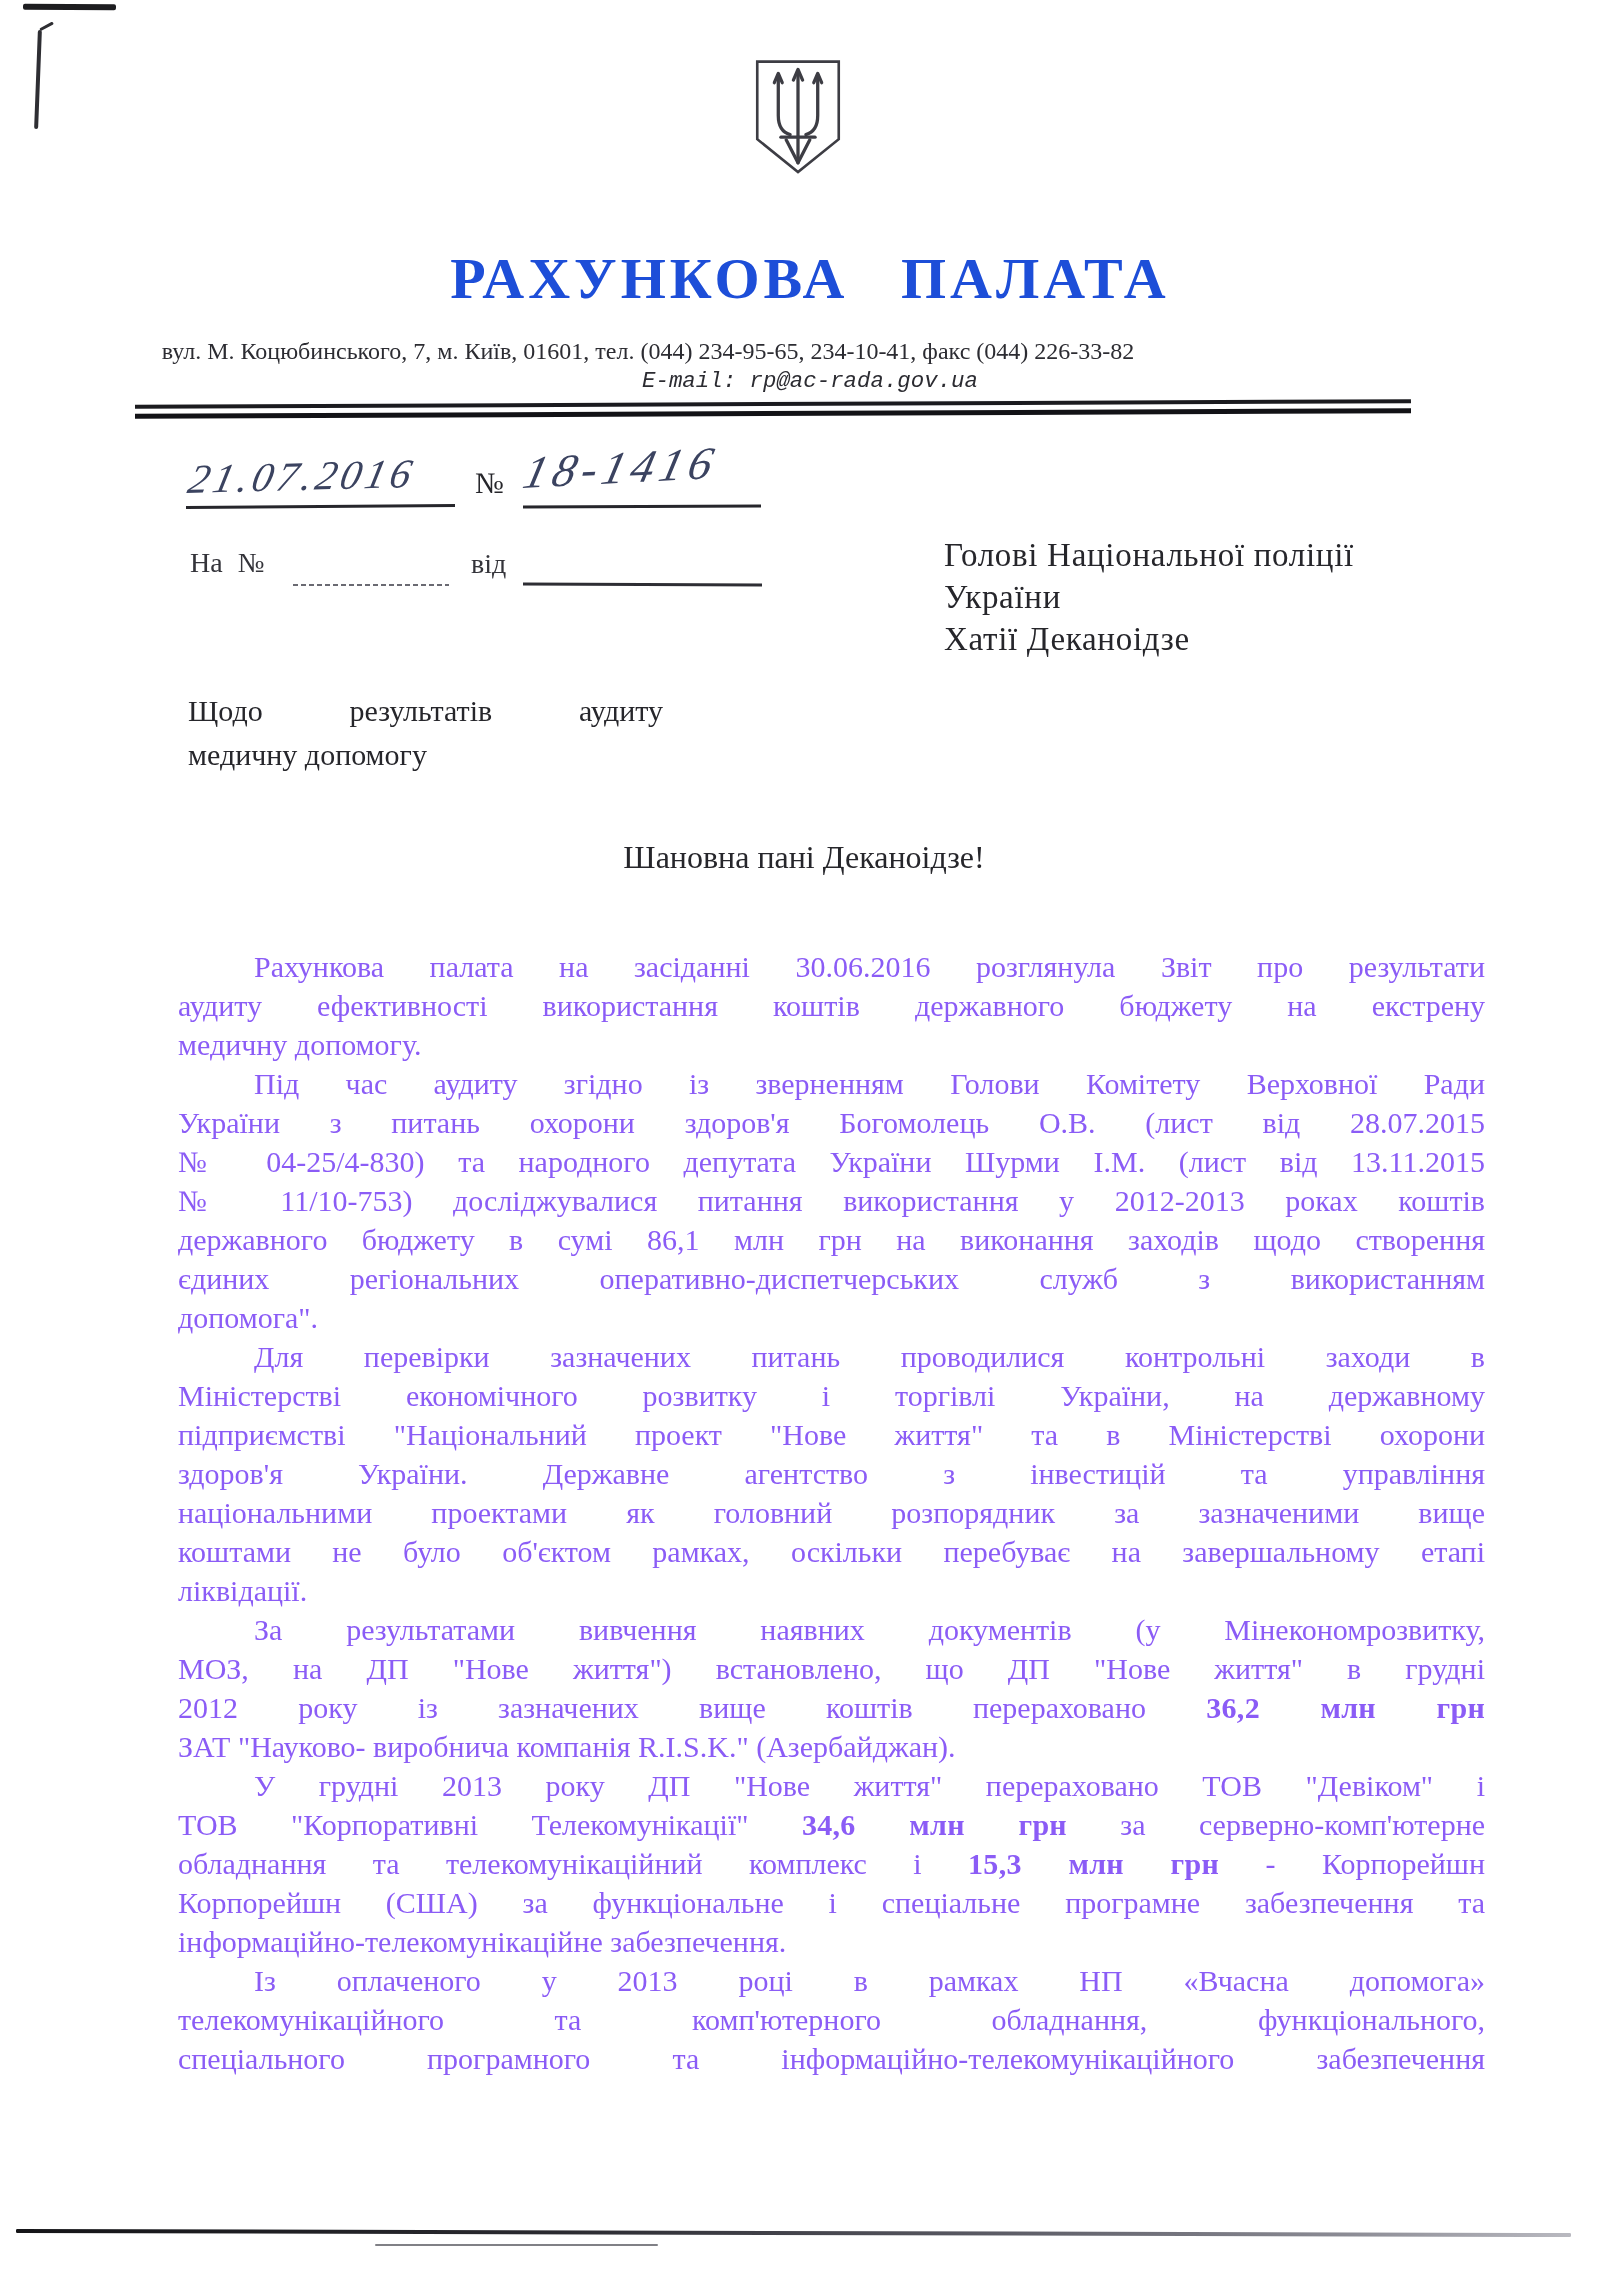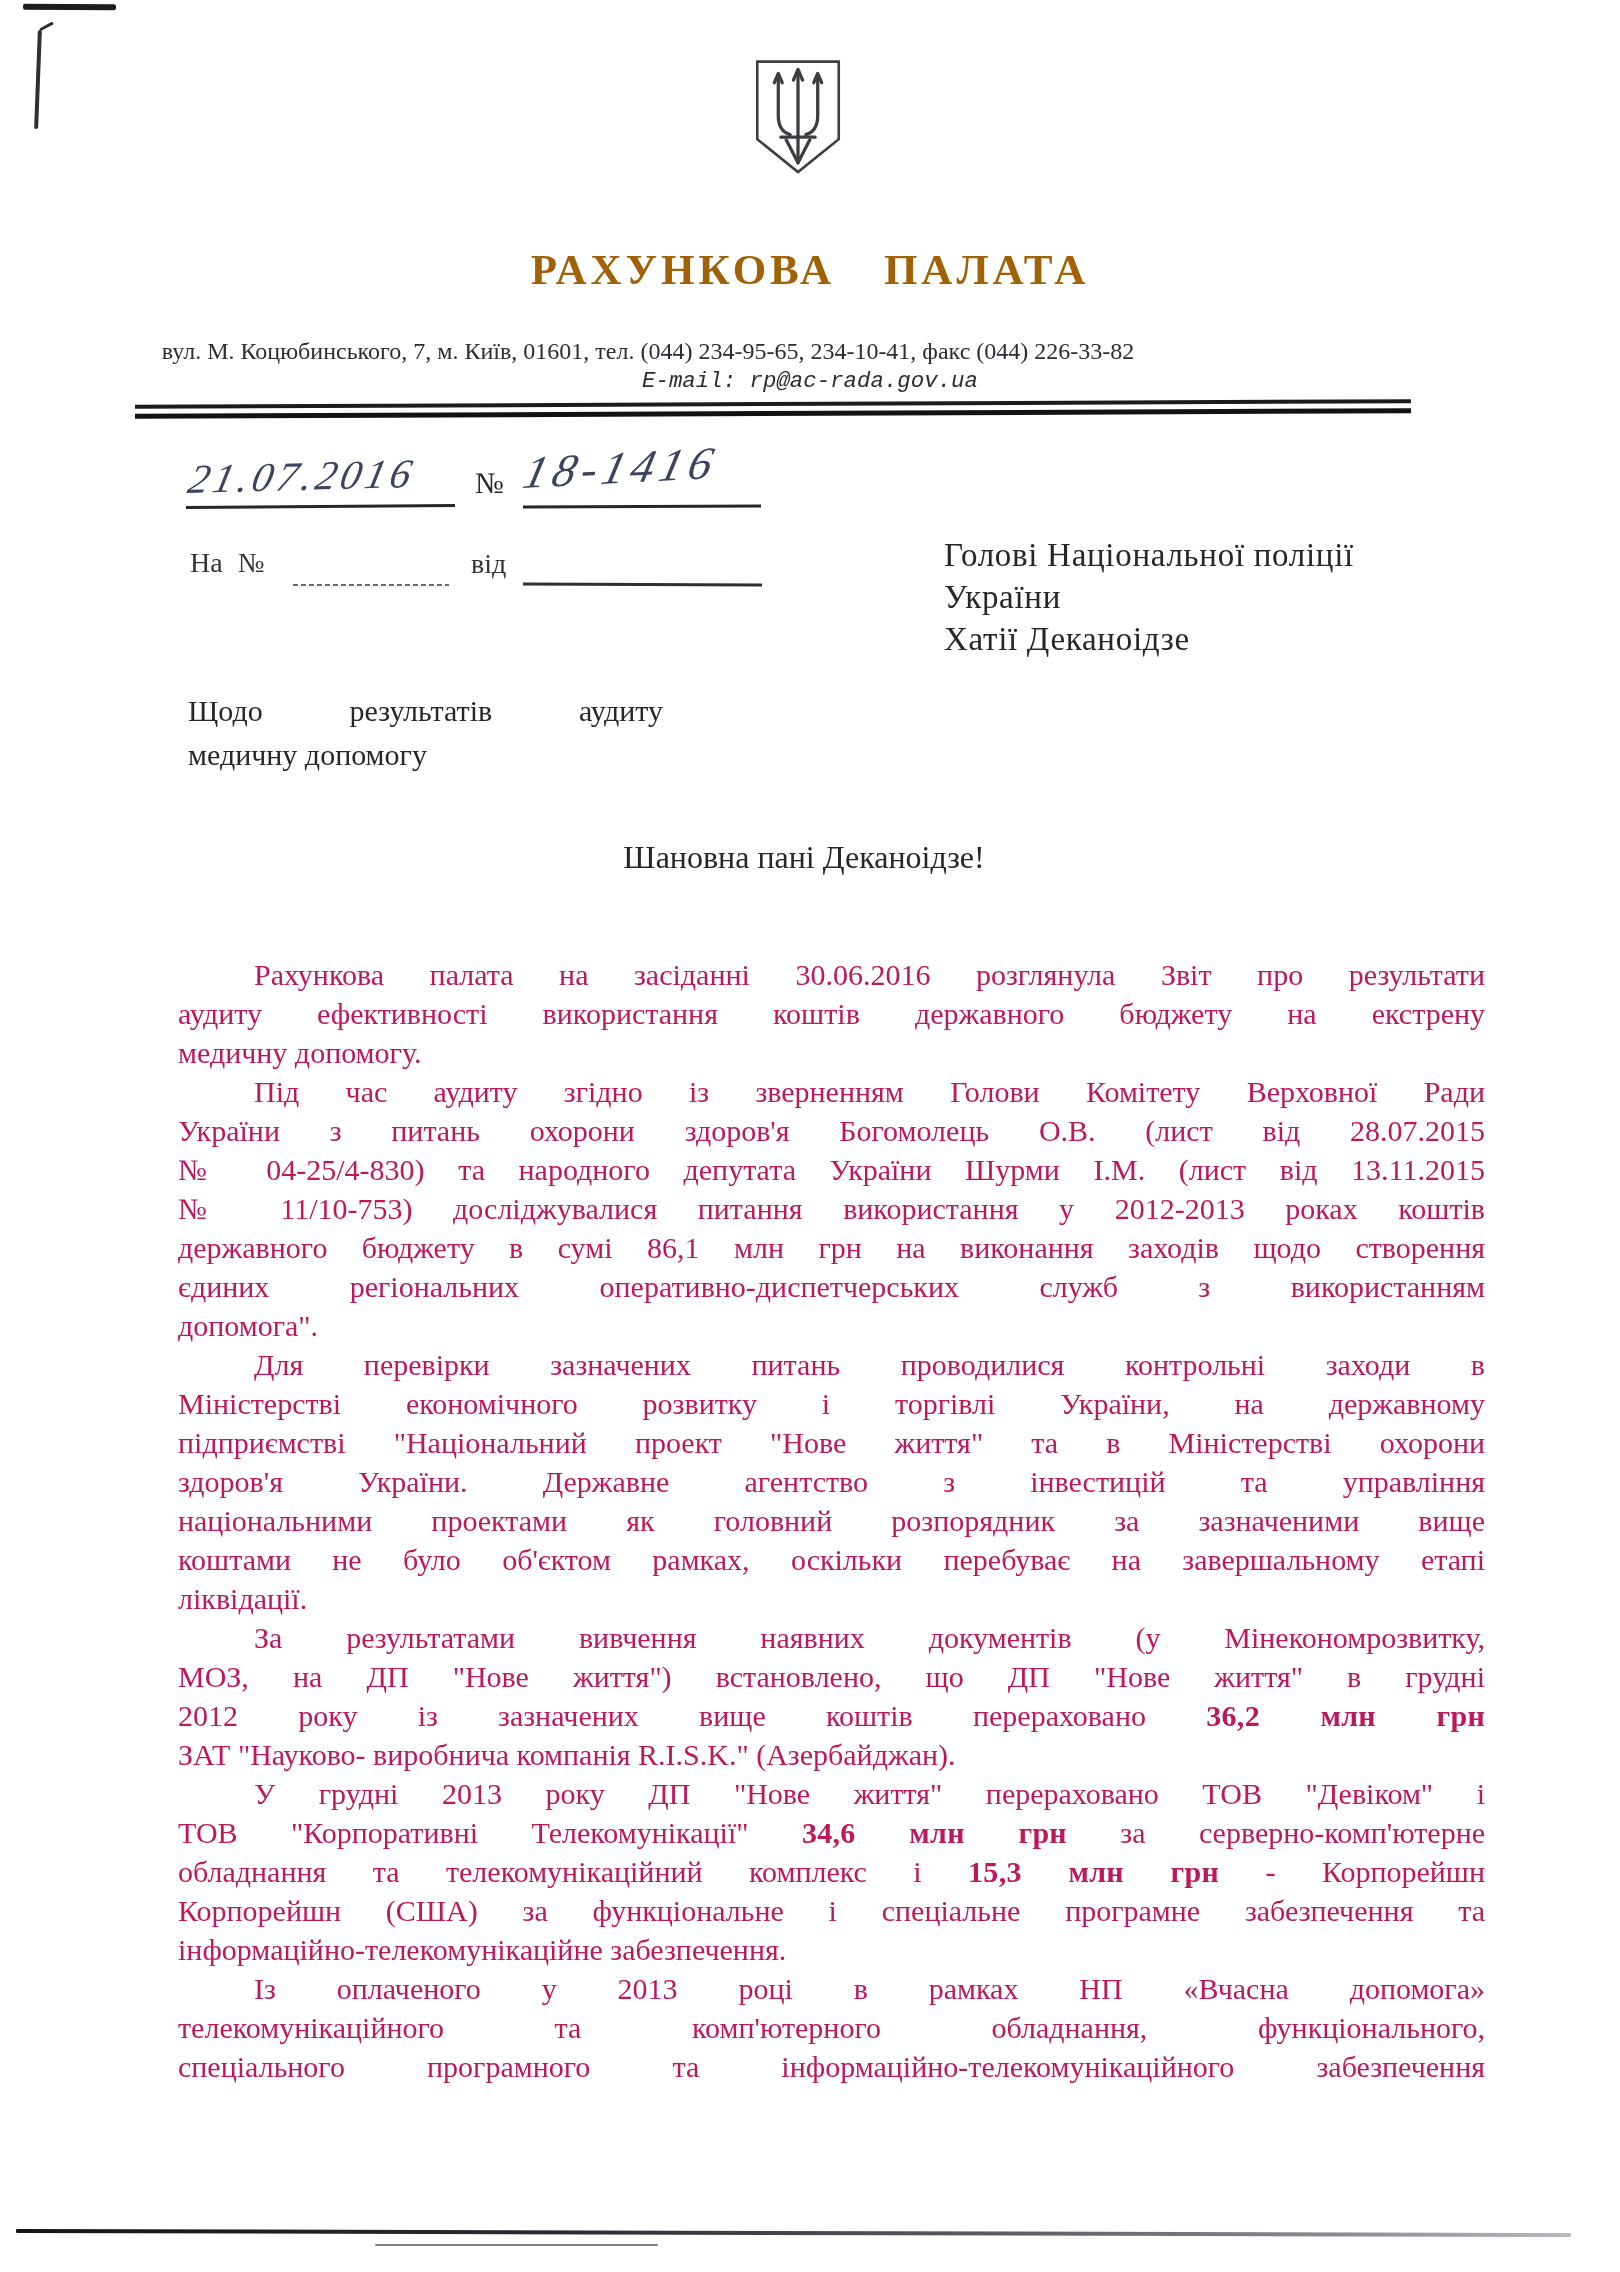--- a/index.html
+++ b/index.html
@@ -18,21 +18,21 @@
   .pen-mark{left:36px;top:30px;width:4px;height:99px;background:#2e2e33;border-radius:2px;transform:rotate(2.2deg);}
   .pen-hook{left:39px;top:25px;width:14.5px;height:2.6px;background:#2e2e33;border-radius:1.3px;transform:rotate(-28deg);}
   .bottom-line{left:16.4px;top:2231px;width:1555px;height:4px;
     background:linear-gradient(90deg,#151518 0%,#2a2a30 35%,#55555e 60%,#8a8a93 85%,#b9b9c0 100%);
     border-radius:1.3px;transform:rotate(.15deg);}
   .bottom-line2{left:375px;top:2244px;width:283px;height:2px;background:#4a4a52;opacity:.7;border-radius:1.3px;}
 
   
   .emblem{left:752px;top:59px;width:92px;height:117px;}
   .org-title{left:0;top:245px;width:1620px;text-align:center;
-    font-size:43px;font-weight:bold;letter-spacing:4px;word-spacing:34px;color:#a16207;}
+    font-size:58px;font-weight:bold;letter-spacing:4px;word-spacing:34px;color:#1d4ed8;}
   .address{left:0;top:338px;width:1296px;text-align:center;font-size:24px;color:#2c2c32;}
   .email{left:0;top:368px;width:1620px;text-align:center;font-size:22.4px;font-style:italic;color:#2c2c32;font-family:Liberation Mono, monospace;}
   .rule-wrap{left:135px;top:402px;width:1276px;transform:rotate(-.25deg);}
   .rule-a{height:4px;background:#1b1b1f;margin-bottom:4.6px;}
   .rule-b{height:5.3px;background:#121216;}
 
   
   .hw{font-style:italic;color:var(--pen,#3b4360);}
   .hw-date{left:190px;top:452px;font-size:41px;letter-spacing:4px;transform:skewX(-14deg) rotate(-1.5deg);}
   .hw-num{left:526px;top:441px;font-size:46px;letter-spacing:5.3px;transform:skewX(-16deg) rotate(-3deg);}
@@ -45,21 +45,21 @@
     background:repeating-linear-gradient(90deg,#6a6a72 0 4.6px,transparent 4.6px 8px);}
   .u-vid{left:523px;top:583px;width:239px;height:2.6px;background:#2e2e34;transform:rotate(.2deg);}
 
   
   .recipient{left:944px;top:534px;width:566px;font-size:33px;line-height:42px;letter-spacing:0.7px;color:#26262b;}
   .subject{left:188px;top:689px;width:475px;font-size:30px;line-height:44px;color:#26262b;}
   .subject .jl{text-align:justify;text-align-last:justify;}
   .salutation{left:0;top:839px;width:1608px;text-align:center;font-size:32px;color:#26262b;}
 
   
-  .letter-body{left:178px;top:947px;width:1307px;font-size:30px;line-height:39px;color:#be185d;margin-top:8px;}
+  .letter-body{left:178px;top:947px;width:1307px;font-size:30px;line-height:39px;color:#8b5cf6;}
   .bline{text-align:justify;text-align-last:justify;white-space:normal;}
   .bline.endline{text-align-last:left;}
   .bline.first{padding-left:76px;}
   .bline b{font-weight:bold;letter-spacing:0.3px;}
 </style>
 </head>
 <body>
 
 <div class="page">
 

